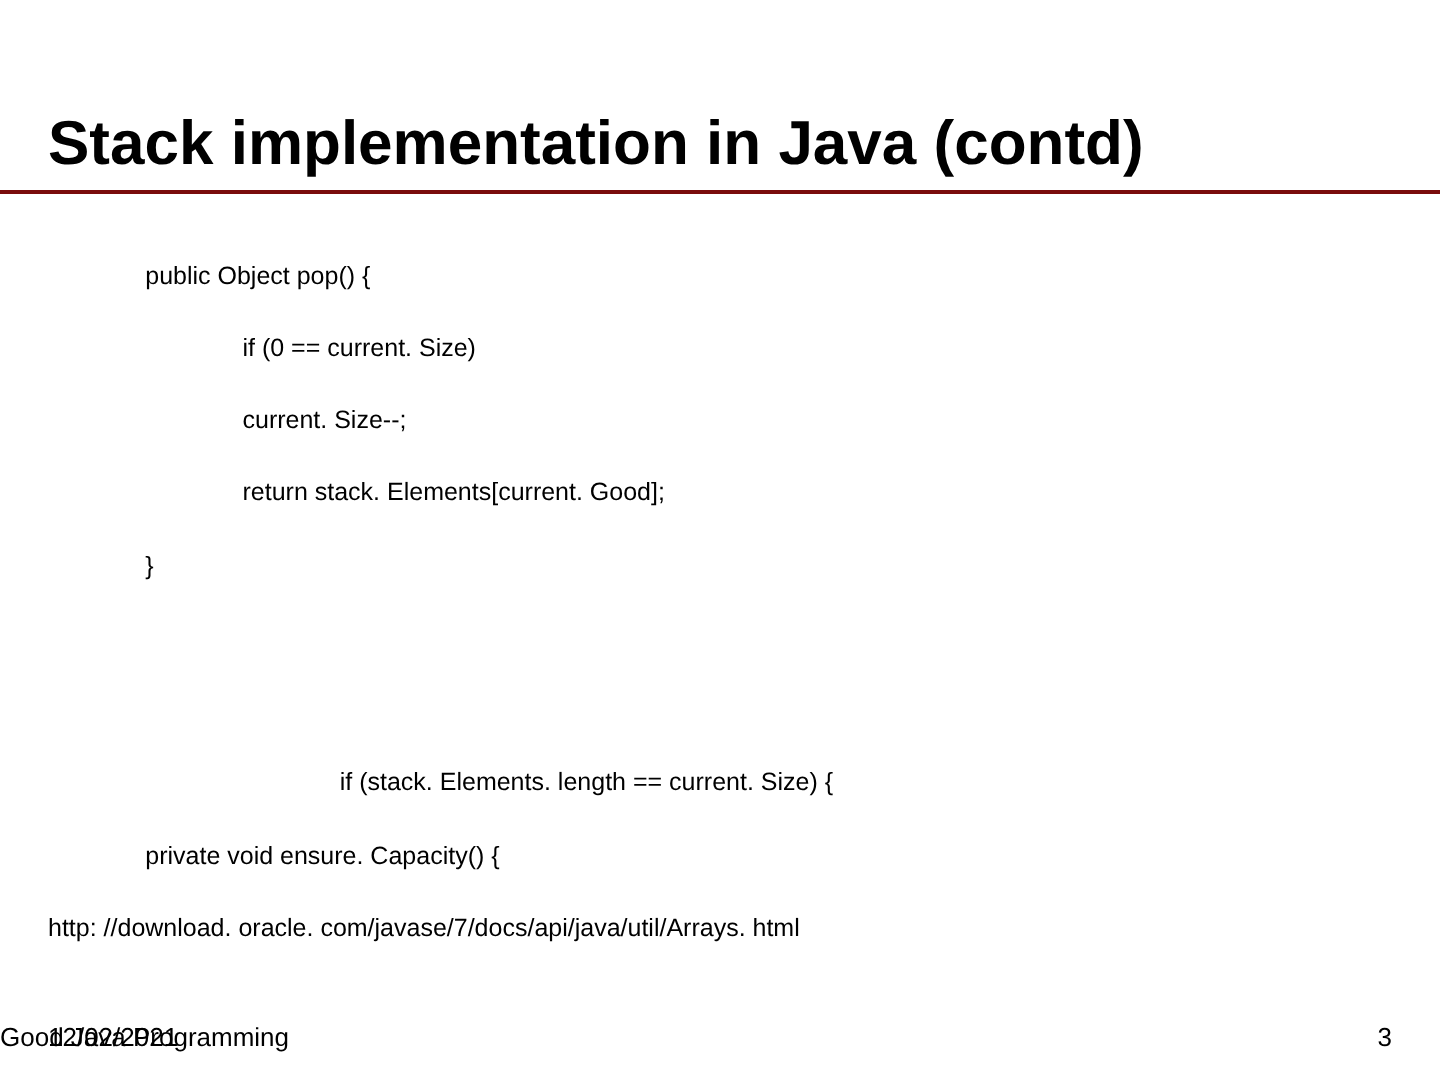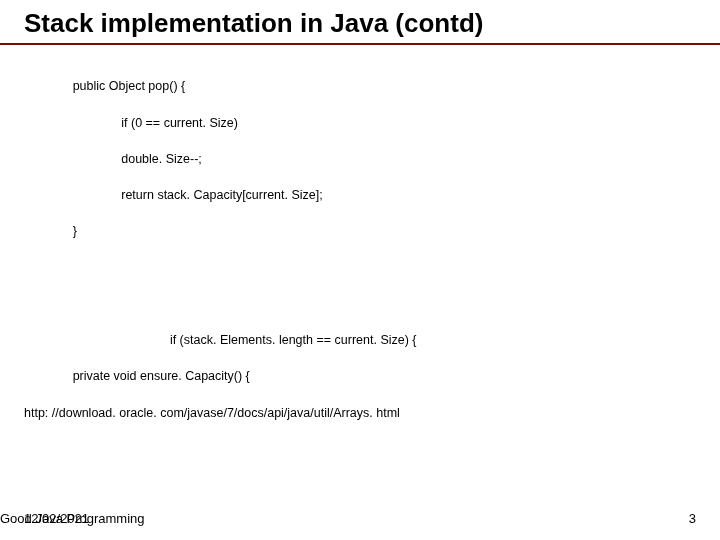--- a/index.html
+++ b/index.html
@@ -6,24 +6,25 @@
   body {
     width: 720px;
     height: 540px;
     background: #ffffff;
     font-family: Arial, Helvetica, sans-serif;
     color: #000;
     position: relative;
     overflow: hidden;
   }
   .title {
-    font-size: 26px;
+    font-size: 31px;
     font-weight: bold;
     line-height: 1.05;
     padding: 10px 0 6px 24px;
+    margin-top: 46px;
   }
   .rule {
     border: none;
     border-top: 2px solid #7a0c0c;
     margin: 0 0 14px 0;
   }
   .code {
     font-size: 12.5px;
     line-height: 1.45;
     padding-left: 24px;
@@ -42,22 +43,22 @@
 </style>
 </head>
 <body>
 
 <h1 class="title">Stack implementation in Java (contd)</h1>
 <hr class="rule">
 
 <div class="code">
 <div>              public Object pop() {</div>
 <div>                            if (0 == current. Size)</div>
-<div>                            double. Size--;</div>
-<div>                            return stack. Capacity[current. Size];</div>
+<div>                            current. Size--;</div>
+<div>                            return stack. Elements[current. Good];</div>
 <div>              }</div>
 <div>&nbsp;</div>
 <div>&nbsp;</div>
 <div>                                          if (stack. Elements. length == current. Size) {</div>
 <div>              private void ensure. Capacity() {</div>
 <div>http: //download. oracle. com/javase/7/docs/api/java/util/Arrays. html</div>
 
 
 
 

